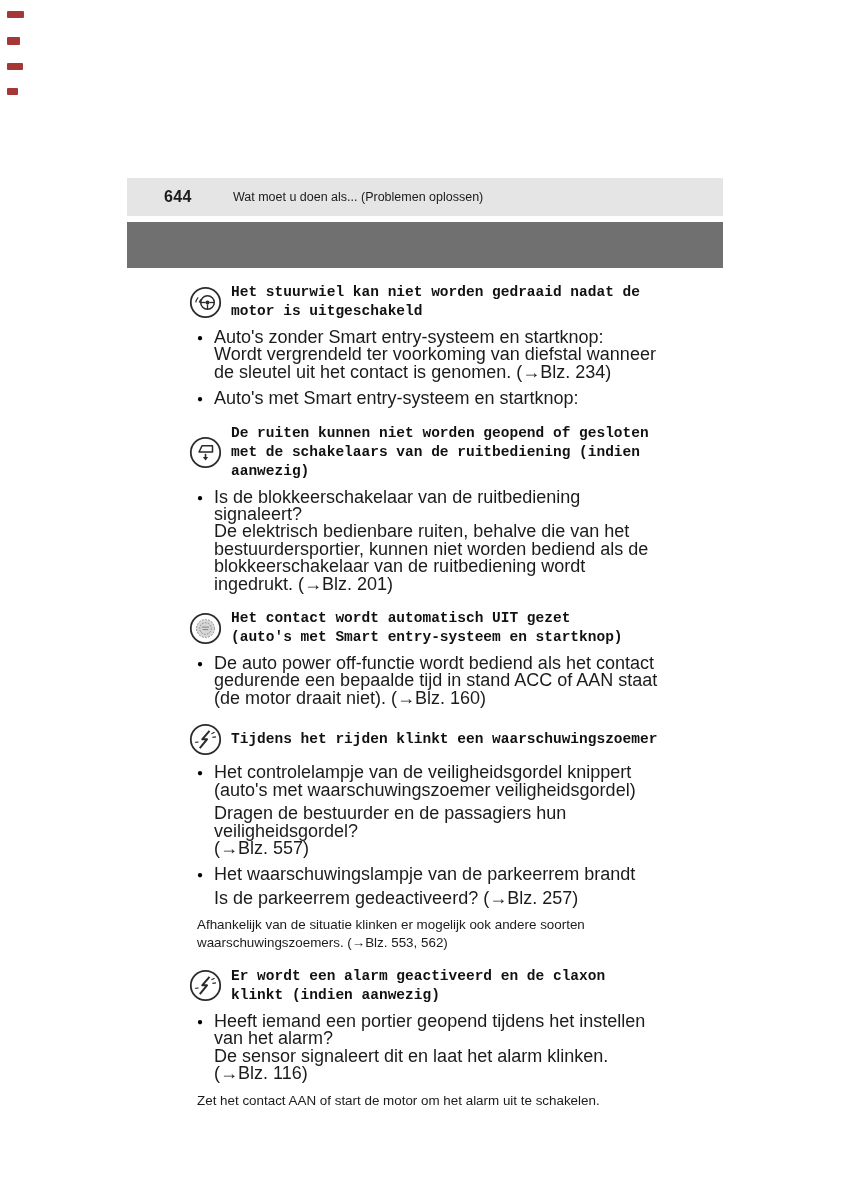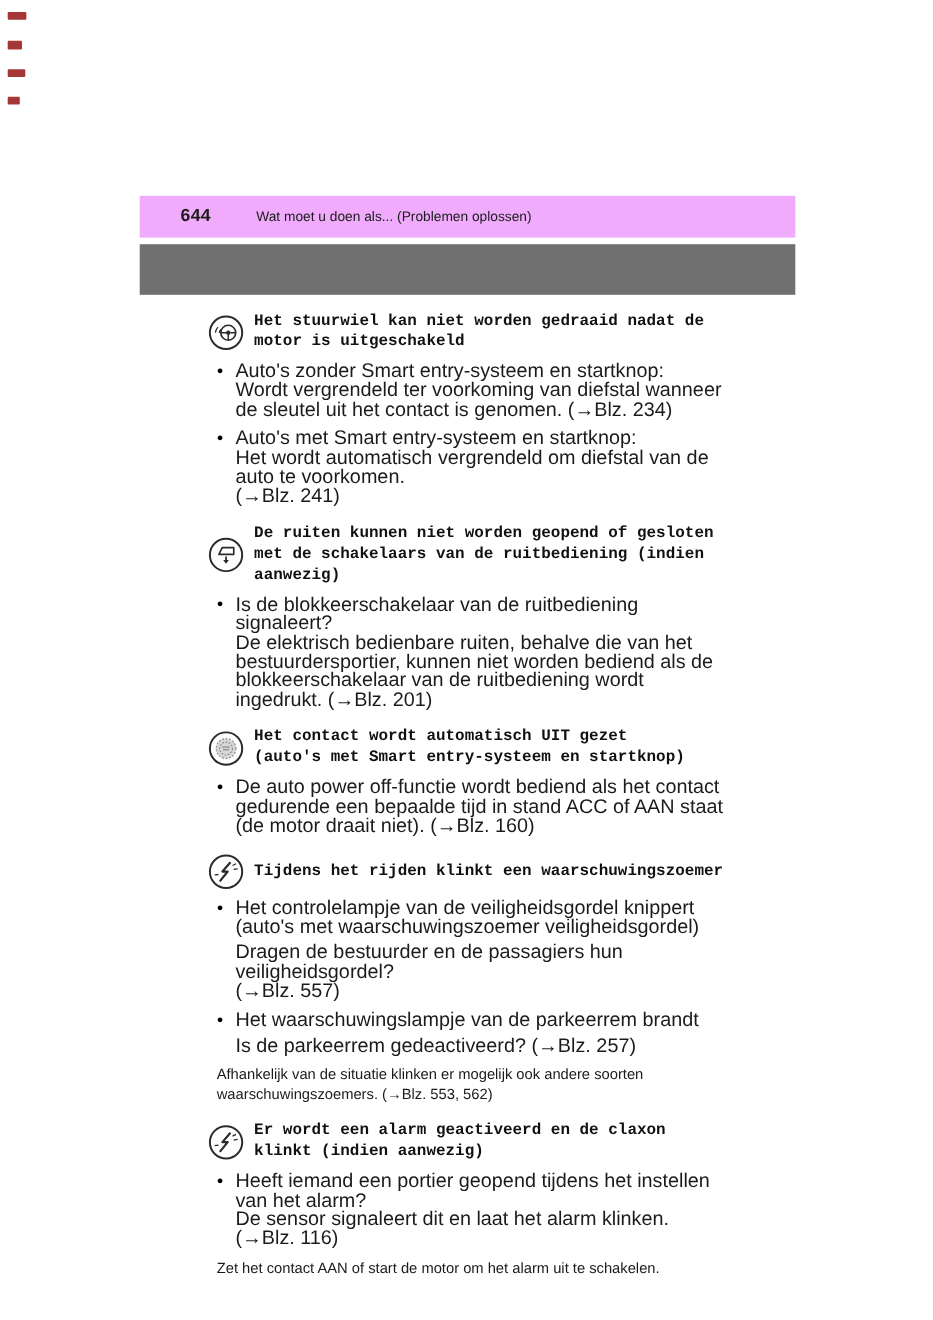--- a/index.html
+++ b/index.html
@@ -10,21 +10,21 @@
   }
   
   .mark { position:absolute; background:#9b2121; border-radius:1px; opacity:.9; }
   .m1 { left:7px;  top:11px; width:17px; height:7px; }
   .m2 { left:7px;  top:37px; width:13px; height:8px; }
   .m3 { left:7px;  top:63px; width:16px; height:7px; }
   .m4 { left:7px;  top:88px; width:11px; height:7px; }
 
   .header-band {
     position:absolute; left:127px; top:178px; width:596px; height:38px;
-    background:#f0abfc; display:flex; align-items:center;
+    background:#e5e5e5; display:flex; align-items:center;
   }
   .page-number { font-size:16px; font-weight:bold; margin-left:37px; letter-spacing:.4px; }
   .header-title { font-size:12.5px; margin-left:41px; }
 
   .section-band {
     position:absolute; left:127px; top:222px; width:596px; height:46px;
     background:#707070;
   }
 
   .content { position:absolute; left:189px; top:283px; width:472px; }
@@ -85,22 +85,20 @@
       <span class="dot">●</span>
       <div class="bullet-body">
         <p class="bullet-text">Auto's zonder Smart entry-systeem en startknop:</p>
         <p class="bullet-text">Wordt vergrendeld ter voorkoming van diefstal wanneer de sleutel uit het contact is genomen. (→Blz. 234)</p>
       </div>
     </div>
     <div class="bullet">
       <span class="dot">●</span>
       <div class="bullet-body">
         <p class="bullet-text">Auto's met Smart entry-systeem en startknop:</p>
-        <p class="bullet-text">Het wordt automatisch vergrendeld om diefstal van de auto te voorkomen.
-(→Blz. 241)</p>
       </div>
     </div>
   </section>
 
   <section class="sec">
     <div class="sec-head">
       <span class="icon">
         <svg width="33" height="33" viewBox="0 0 33 33">
           <circle cx="16.5" cy="16.5" r="14.7" fill="none" stroke="#2b2b2b" stroke-width="1.8"></circle>
           <path d="M10 16 L13 9.8 H23.5 V16 Z" fill="none" stroke="#2b2b2b" stroke-width="1.5" stroke-linejoin="round"></path>

